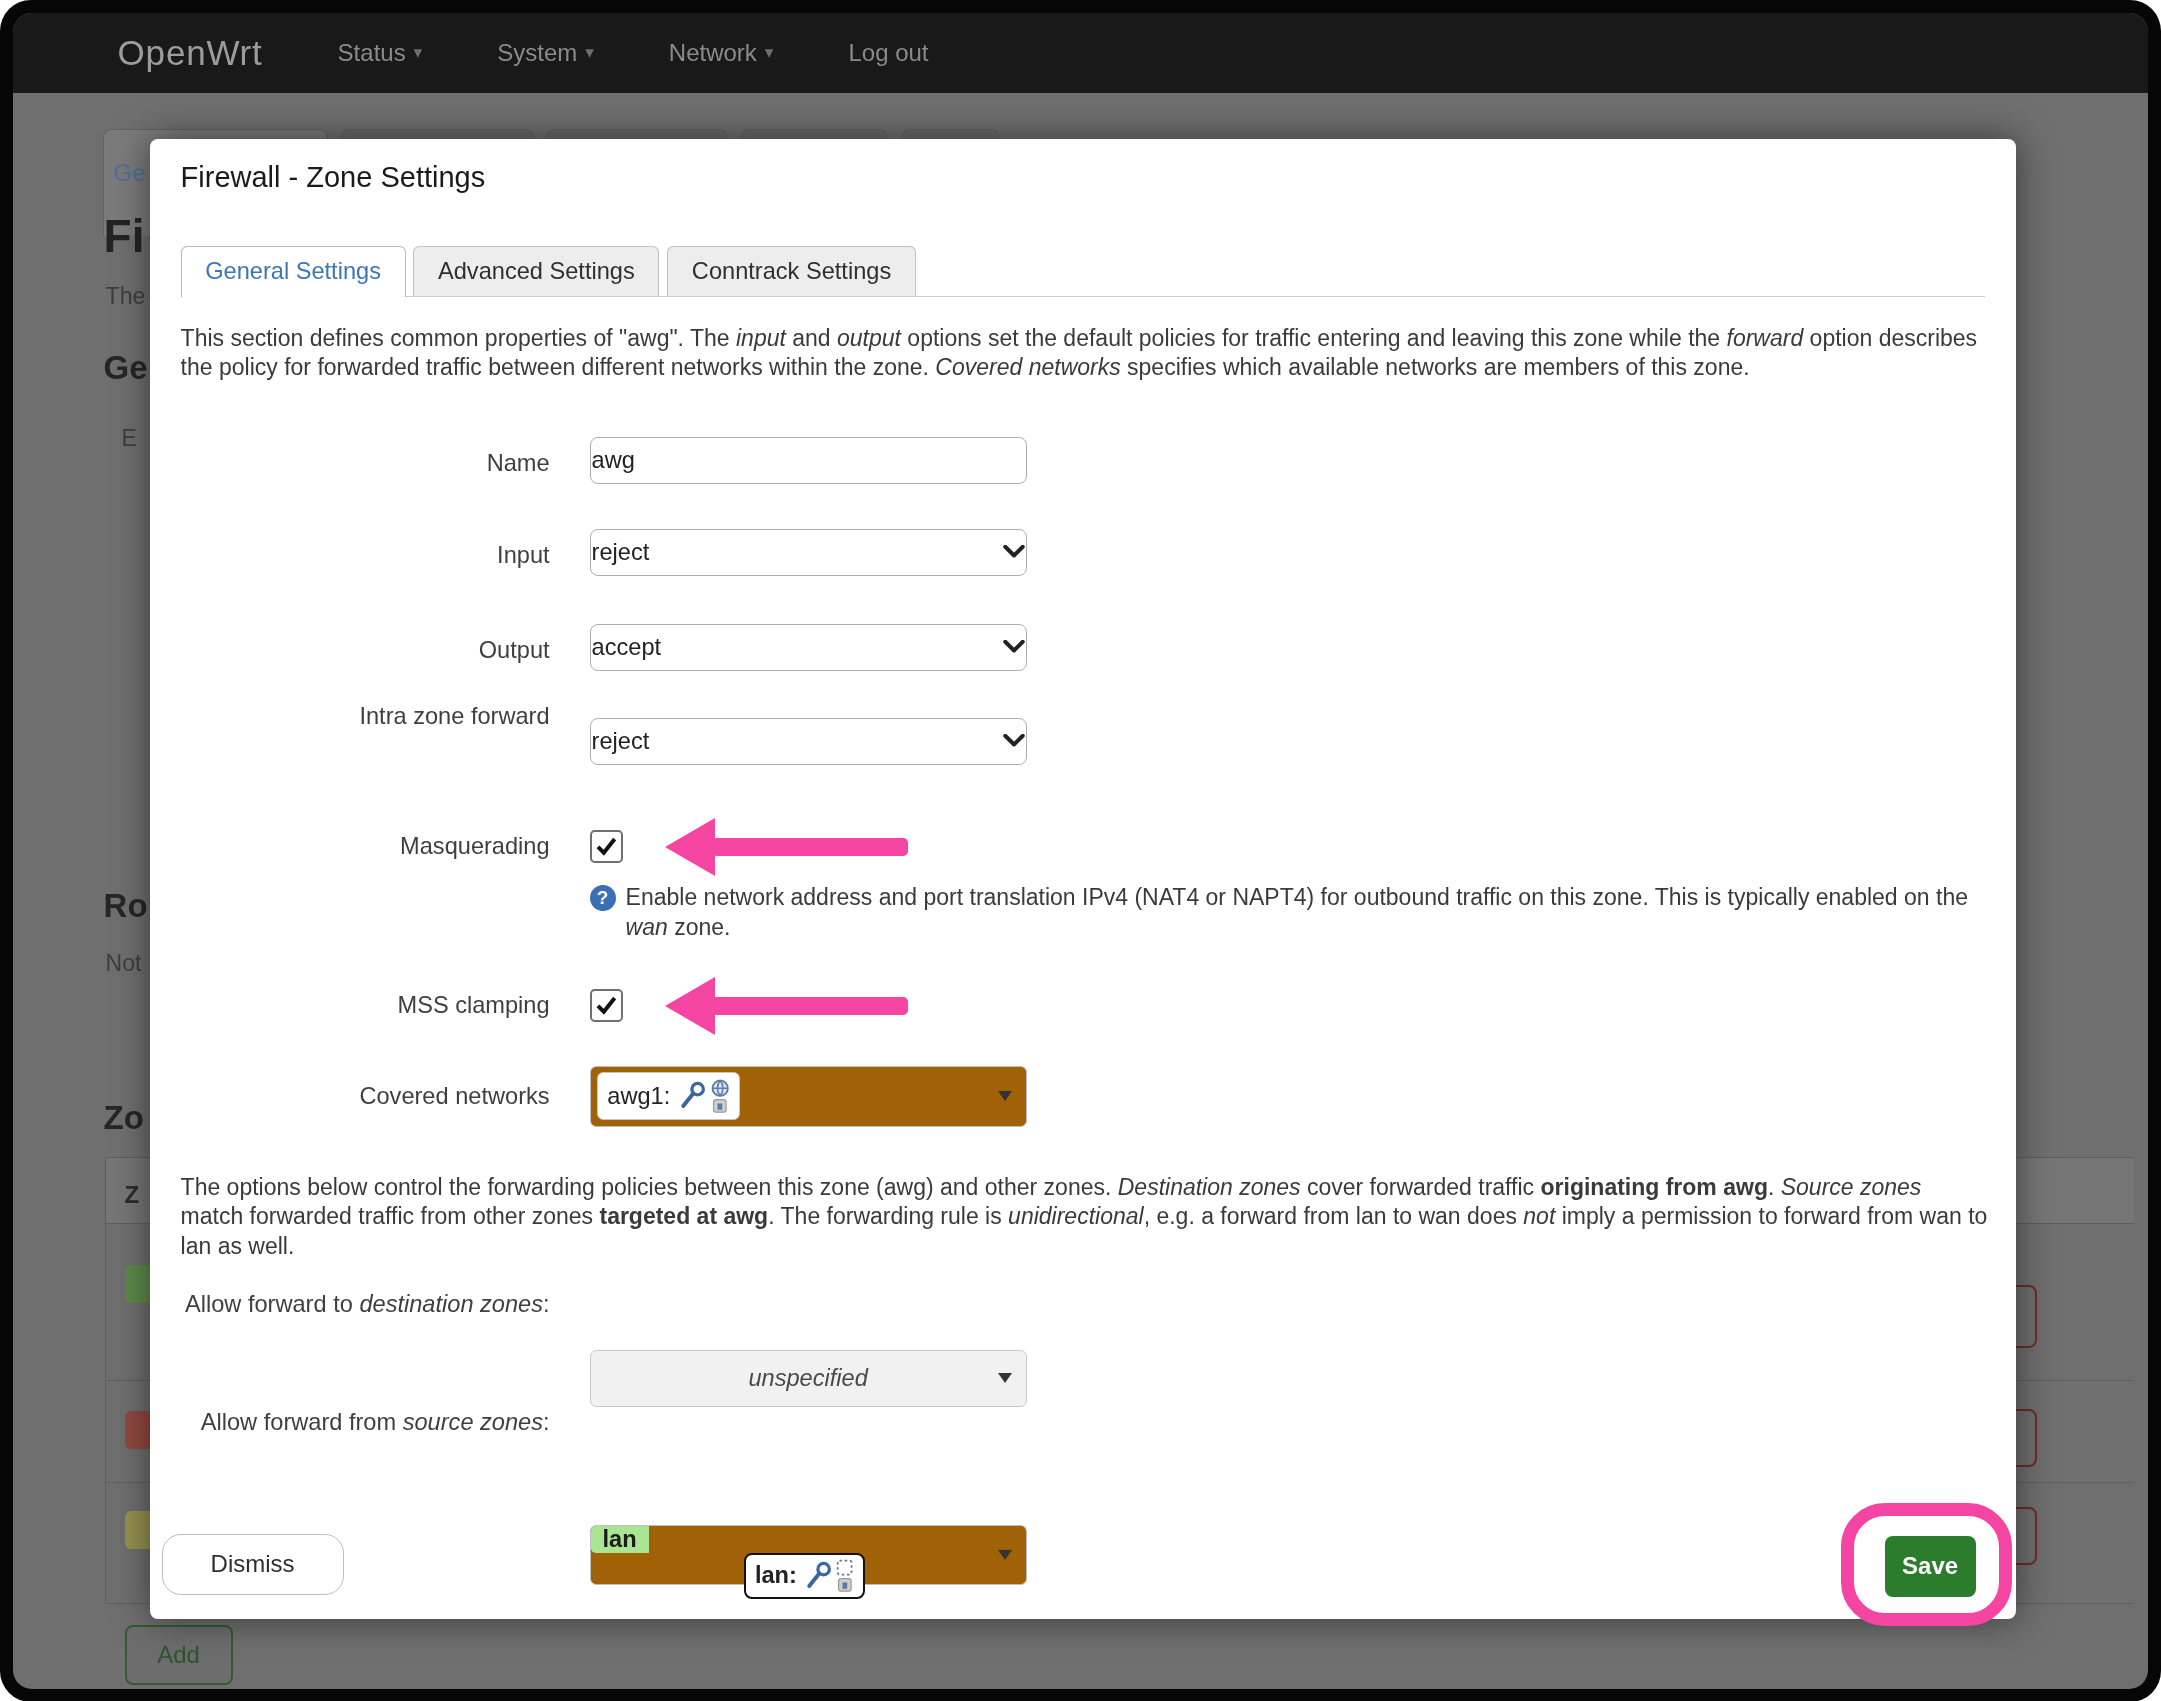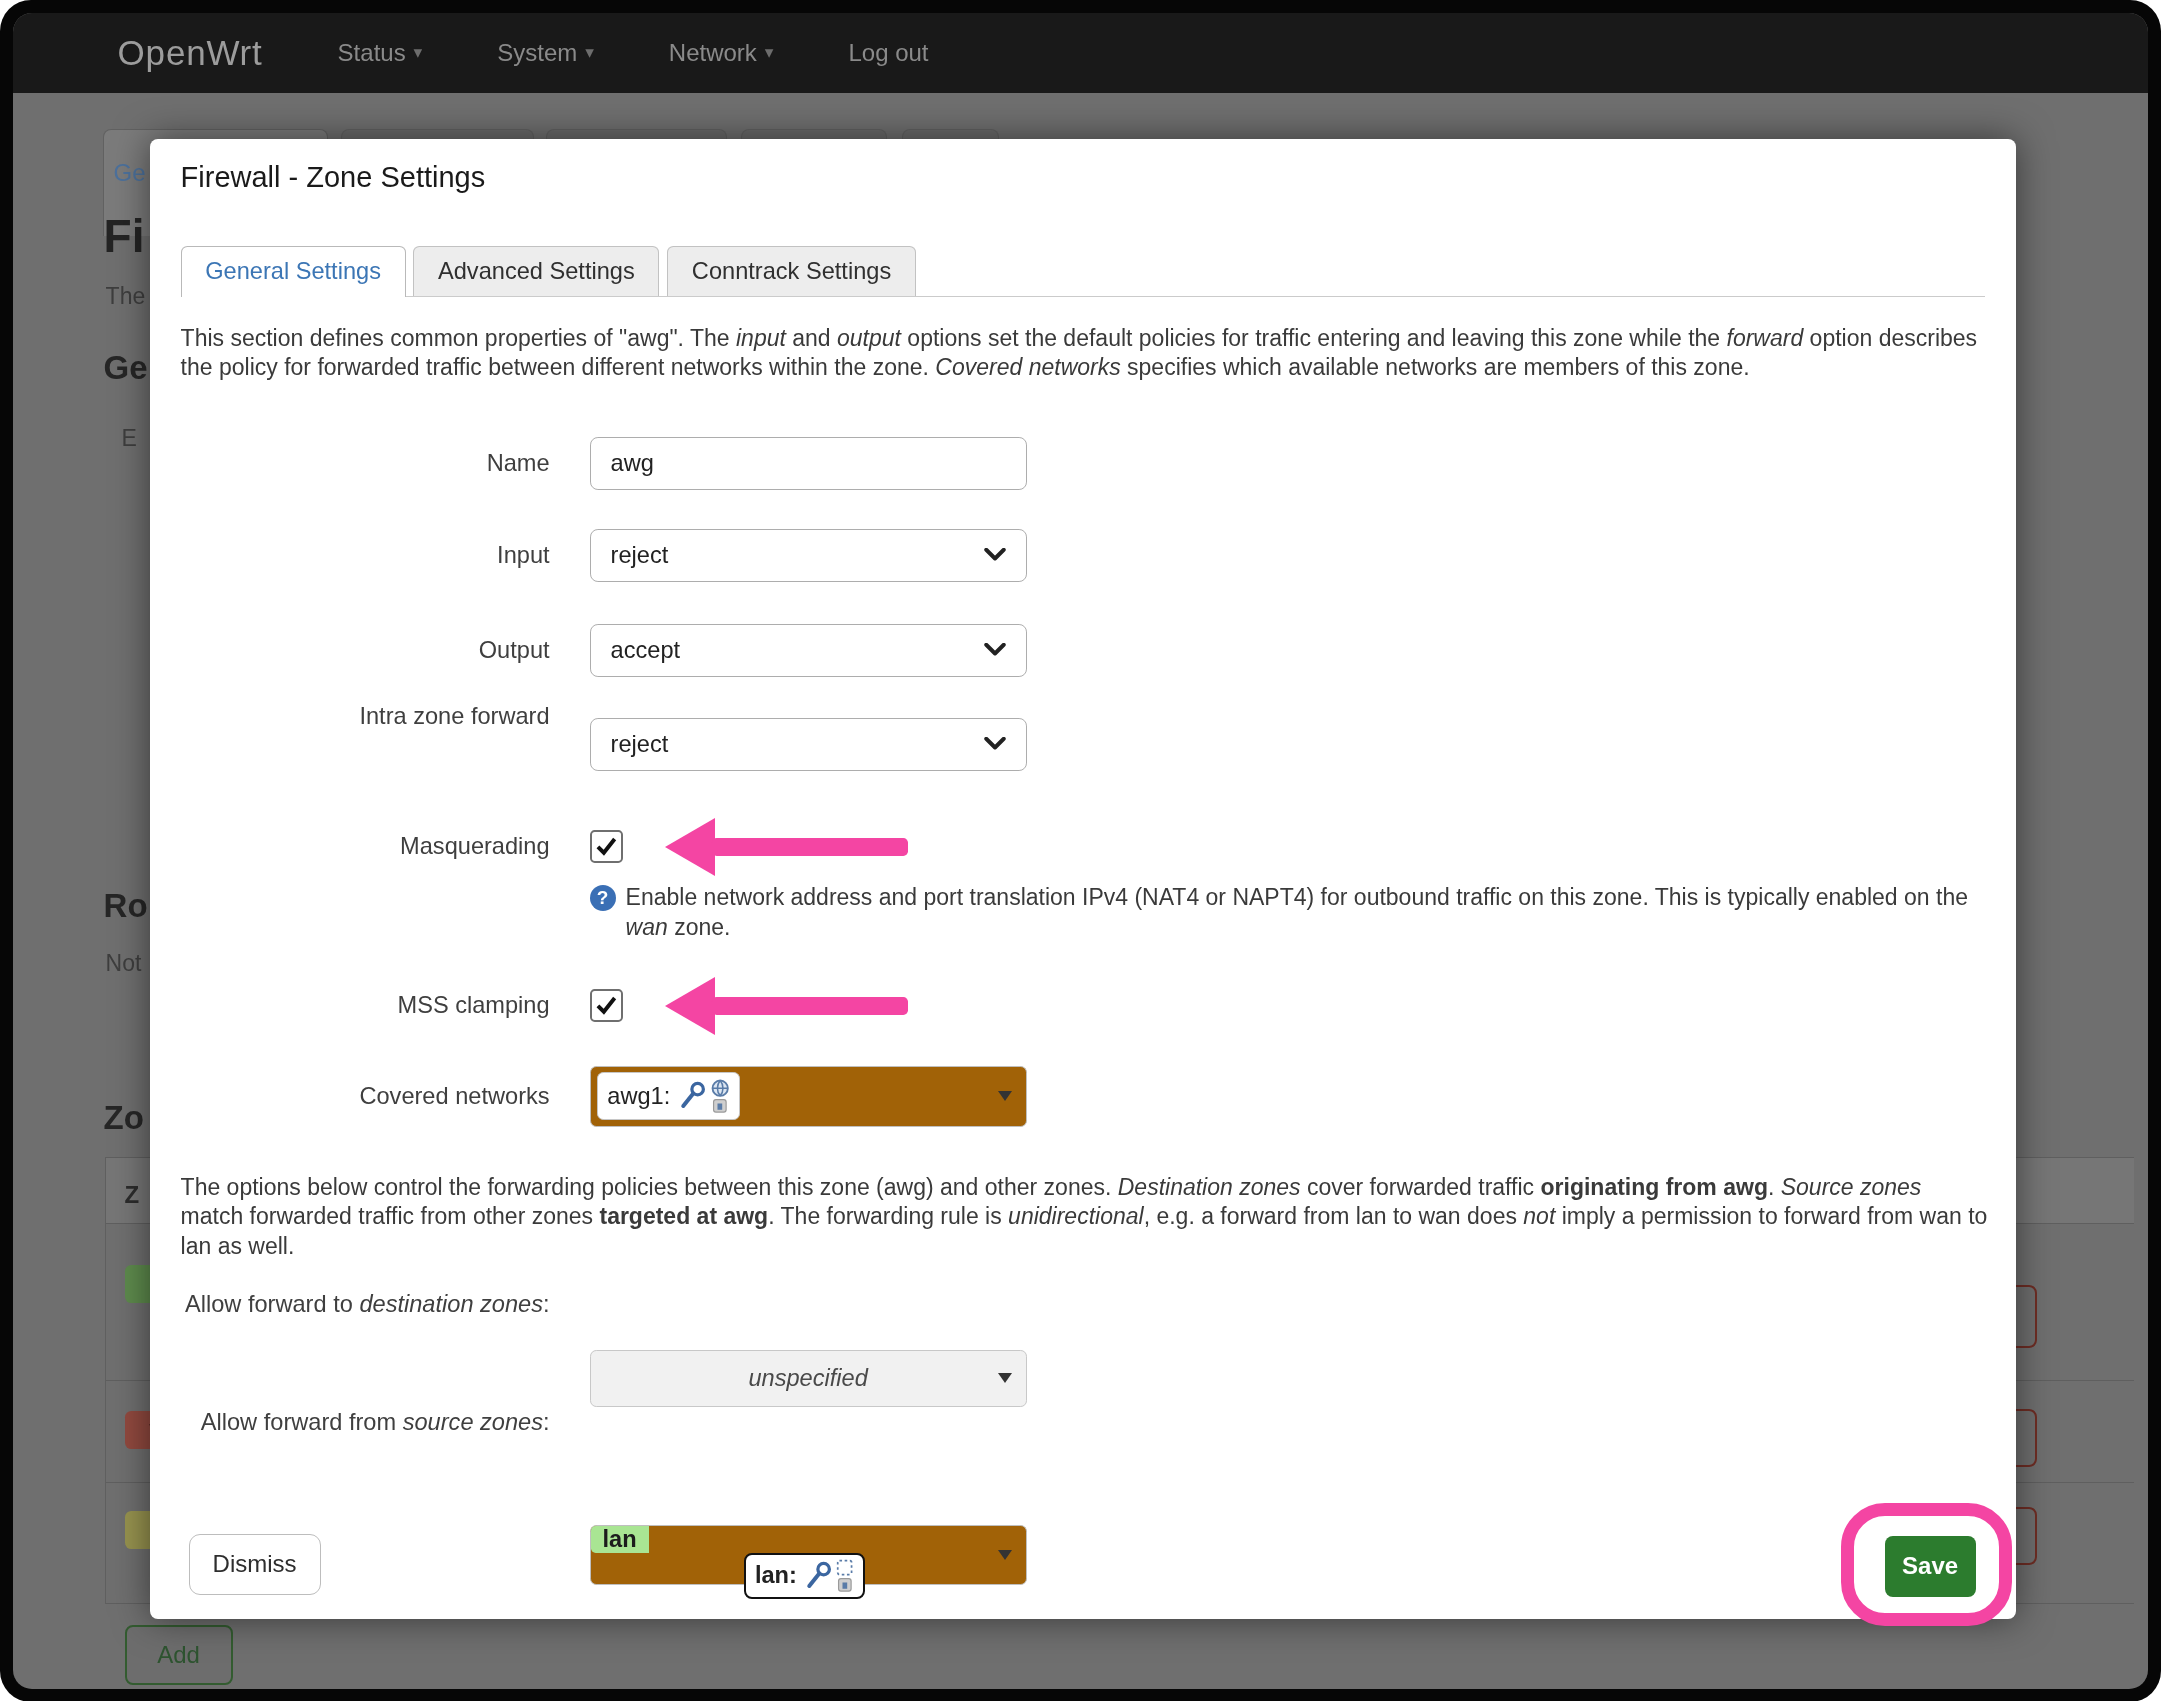--- a/index.html
+++ b/index.html
@@ -33,21 +33,21 @@
   .m-title{position:absolute;left:31px;top:22px;font-size:29px;font-weight:normal;color:#1A1A1A;}
   .m-tabs{position:absolute;left:31px;top:107px;right:31px;border-bottom:1.6px solid #CBCBCB;display:flex;align-items:flex-end;}
   .m-tab{font-size:23.6px;padding:11px 23.6px;border:1.6px solid #C2C2C2;border-bottom:none;border-radius:6.3px 6.3px 0 0;margin-right:7.9px;background:#EDEDED;color:#303030;position:relative;}
   .m-tab.active{background:#fff;color:#3C76B5;margin-bottom:-1.6px;padding-bottom:12.6px;border-color:#B9B9B9;}
   .m-p{position:absolute;left:31px;width:1807px;font-size:23px;line-height:29.5px;color:#3A3A3A;}
   .it{font-style:italic;}
   .bd{font-weight:bold;}
 
   .f-label{position:absolute;left:31px;width:369px;text-align:right;font-size:23.6px;color:#3F3F3F;}
   .f-ctl{position:absolute;left:440px;width:437px;box-sizing:border-box;}
-  .ctl-box{height:53px;border:1.6px solid #ADADAD;border-radius:7.9px;background:#fff;display:flex;align-items:center;padding:0 20px;font-size:23.6px;color:#222;box-sizing:border-box;}
+  .ctl-box{height:47px;border:1.6px solid #ADADAD;border-radius:7.9px;background:#fff;display:flex;align-items:center;padding:0 1px;font-size:23.6px;color:#222;box-sizing:border-box;}
   .ctl-select{justify-content:space-between;}
   .chev{width:22px;height:14px;flex:none;}
   .combo-caret{width:0;height:0;border-left:7.9px solid transparent;border-right:7.9px solid transparent;border-top:10.2px solid #333;}
 
   .checkbox{position:absolute;left:440px;width:33px;height:33px;border:2px solid #6F6F6F;border-radius:4.7px;background:#fff;display:flex;align-items:center;justify-content:center;box-sizing:border-box;}
   .cb-label{line-height:33px;}
 
   .arrow-shaft{position:absolute;height:18px;border-radius:4.7px;}
   .arrow-head{position:absolute;width:0;height:0;border-top:29px solid transparent;border-bottom:29px solid transparent;}
 
@@ -56,21 +56,21 @@
 
   .combo{height:61px;border:1.6px solid #BFBFBF;border-radius:6.3px;background:#a16207;display:flex;align-items:center;padding:0 14px 0 6.3px;box-sizing:border-box;position:relative;}
   .chip{border:1.6px solid #C6C6C6;border-radius:6.3px;background:#fff;display:flex;align-items:center;padding:4.7px 9.4px;font-size:23.6px;color:#222;}
   .chip.focused{border:2.7px solid #111;border-radius:7.9px;font-weight:bold;}
   .icon-col{display:flex;flex-direction:column;align-items:center;margin-left:3.1px;}
   .combo .caret-right{position:absolute;right:14px;top:50%;transform:translateY(-50%);}
 
   .ctl-unspec{height:57px;background:#F1F1F1;border:1.6px solid #C8C8C8;border-radius:6.3px;display:flex;align-items:center;justify-content:center;font-size:23.6px;font-style:italic;color:#4A4A4A;position:relative;box-sizing:border-box;}
   .zone-token{align-self:stretch;width:58px;background:#A9E593;color:#1C1C1C;font-weight:bold;font-size:23.6px;display:flex;align-items:center;justify-content:center;border-radius:4.7px 0 0 4.7px;margin:0px 6.3px 0 -6.3px;}
 
-  .btn-dismiss{position:absolute;left:39px;top:1395px;width:132px;height:61px;background:#fff;border:1.6px solid #BDBDBD;border-radius:11px;font-size:24px;color:#2E2E2E;display:flex;align-items:center;justify-content:center;box-sizing:border-box;}
+  .btn-dismiss{position:absolute;left:12px;top:1395px;width:182px;height:61px;background:#fff;border:1.6px solid #BDBDBD;border-radius:19px;font-size:24px;color:#2E2E2E;display:flex;align-items:center;justify-content:center;box-sizing:border-box;}
   .btn-save{position:absolute;left:1735px;top:1397px;width:91px;height:61px;border-radius:7.9px;font-size:24px;font-weight:bold;color:#fff;display:flex;align-items:center;justify-content:center;}
   .save-ring{position:absolute;left:1691px;top:1364px;width:171px;height:123px;border:13.4px solid;border-radius:44px;box-sizing:border-box;}
 </style>
 </head>
 <body>
 
 <div class="stage">
   <div class="frame"></div>
   <div class="page">
 

